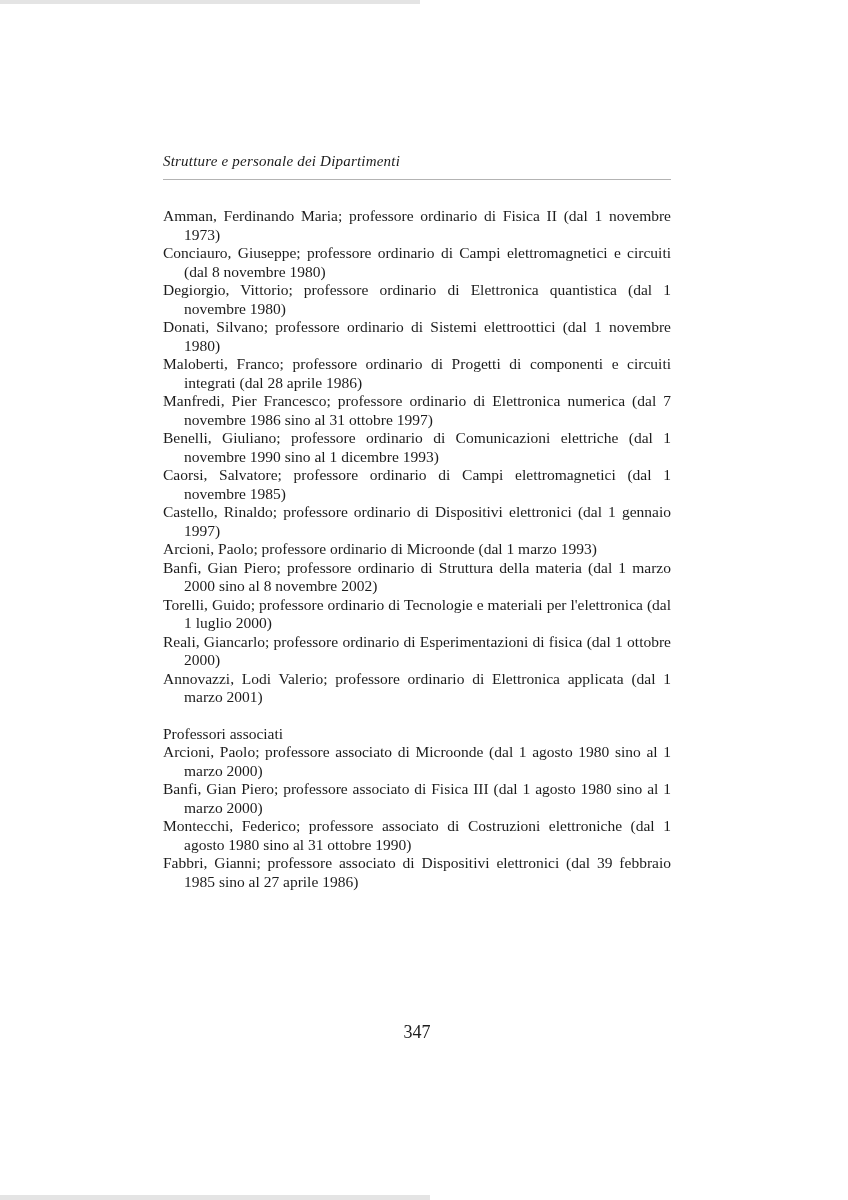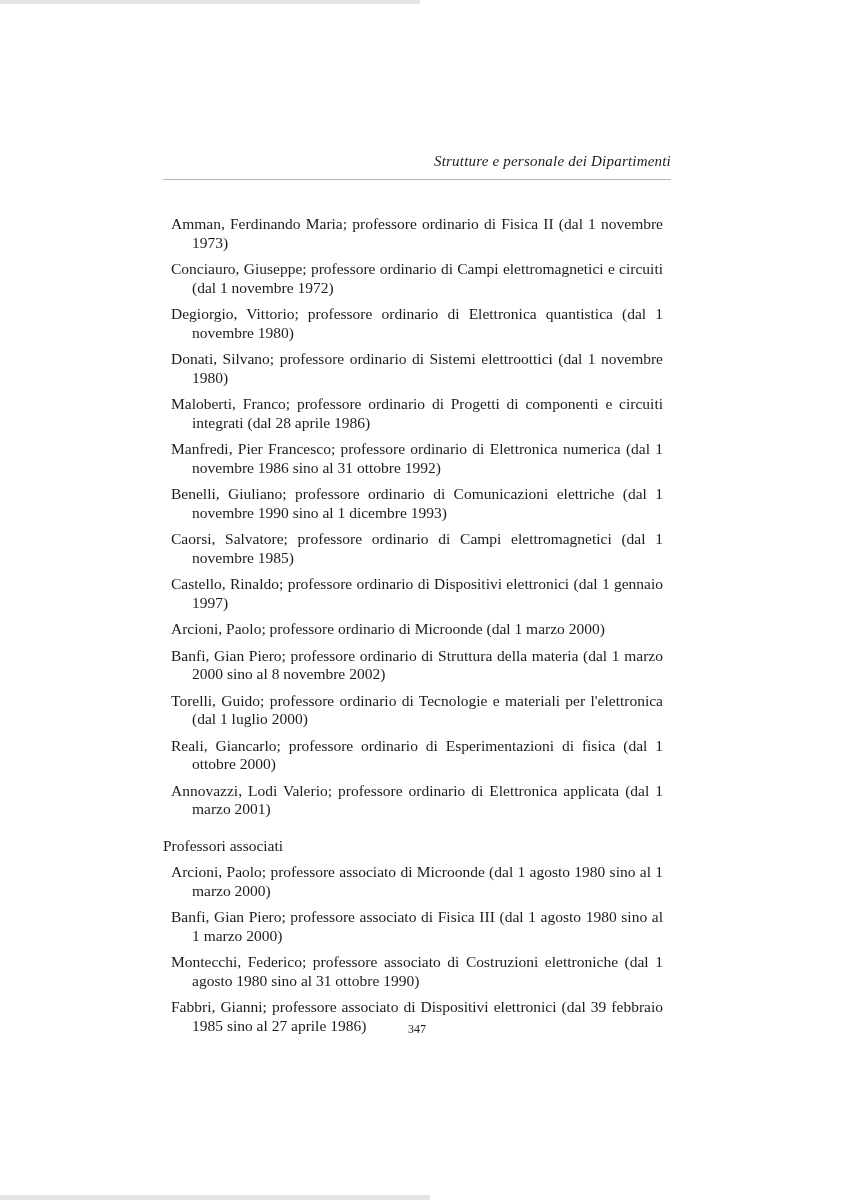--- a/index.html
+++ b/index.html
@@ -17,21 +17,21 @@
 
   .scan-edge { position: absolute; background: #e4e4e4; }
   .scan-edge.top { top: 0; left: 0; width: 420px; height: 4px; }
   .scan-edge.bottom { bottom: 0; left: 0; width: 430px; height: 5px; }
 
   .running-header {
     position: absolute;
     top: 153px;
     left: 163px;
     width: 508px;
-    text-align: right;
+    text-align: left;
     font-style: italic;
     font-size: 15px;
     letter-spacing: 0.2px;
   }
 
   .header-rule {
     position: absolute;
     top: 179px;
     left: 163px;
     width: 508px;
@@ -45,66 +45,66 @@
     position: absolute;
     top: 207px;
     left: 163px;
     width: 508px;
     font-size: 15.5px;
     line-height: 18.5px;
     text-align: justify;
   }
 
   p.entry {
-    margin: 8px;
+    margin: 0;
     padding-left: 21px;
     text-indent: -21px;
   }
 
   .section-heading {
     font-size: 15.5px;
     font-weight: normal;
     line-height: 18.5px;
     margin: 18px 0 0 0;
   }
 
   .page-number {
     position: absolute;
     top: 1022px;
     left: 163px;
     width: 508px;
     text-align: center;
-    font-size: 12px;
+    font-size: 18px;
   }
 </style>
 </head>
 <body>
 
 <div class="page">
 
   <div class="scan-edge top"></div>
   <div class="scan-edge bottom"></div>
 
   <div class="running-header">Strutture e personale dei Dipartimenti</div>
 
   <hr class="header-rule">
 
   <div class="content">
 
     <div>
         <p class="entry">Amman, Ferdinando Maria; professore ordinario di Fisica II (dal 1 novembre 1973)</p>
-        <p class="entry">Conciauro, Giuseppe; professore ordinario di Campi elettromagnetici e circuiti (dal 1 novembre 1972)</p>
+        <p class="entry">Conciauro, Giuseppe; professore ordinario di Campi elettromagnetici e circuiti (dal 8 novembre 1980)</p>
         <p class="entry">Degiorgio, Vittorio; professore ordinario di Elettronica quantistica (dal 1 novembre 1980)</p>
         <p class="entry">Donati, Silvano; professore ordinario di Sistemi elettroottici (dal 1 novembre 1980)</p>
         <p class="entry">Maloberti, Franco; professore ordinario di Progetti di componenti e circuiti integrati (dal 28 aprile 1986)</p>
-        <p class="entry">Manfredi, Pier Francesco; professore ordinario di Elettronica numerica (dal 1 novembre 1986 sino al 31 ottobre 1992)</p>
+        <p class="entry">Manfredi, Pier Francesco; professore ordinario di Elettronica numerica (dal 7 novembre 1986 sino al 31 ottobre 1997)</p>
         <p class="entry">Benelli, Giuliano; professore ordinario di Comunicazioni elettriche (dal 1 novembre 1990 sino al 1 dicembre 1993)</p>
         <p class="entry">Caorsi, Salvatore; professore ordinario di Campi elettromagnetici (dal 1 novembre 1985)</p>
         <p class="entry">Castello, Rinaldo; professore ordinario di Dispositivi elettronici (dal 1 gennaio 1997)</p>
-        <p class="entry">Arcioni, Paolo; professore ordinario di Microonde (dal 1 marzo 2000)</p>
+        <p class="entry">Arcioni, Paolo; professore ordinario di Microonde (dal 1 marzo 1993)</p>
         <p class="entry">Banfi, Gian Piero; professore ordinario di Struttura della materia (dal 1 marzo 2000 sino al 8 novembre 2002)</p>
         <p class="entry">Torelli, Guido; professore ordinario di Tecnologie e materiali per l'elettronica (dal 1 luglio 2000)</p>
         <p class="entry">Reali, Giancarlo; professore ordinario di Esperimentazioni di fisica (dal 1 ottobre 2000)</p>
         <p class="entry">Annovazzi, Lodi Valerio; professore ordinario di Elettronica applicata (dal 1 marzo 2001)</p>
       </div>
 
     <h2 class="section-heading">Professori associati</h2>
 
     <div>
         <p class="entry">Arcioni, Paolo; professore associato di Microonde (dal 1 agosto 1980 sino al 1 marzo 2000)</p>

